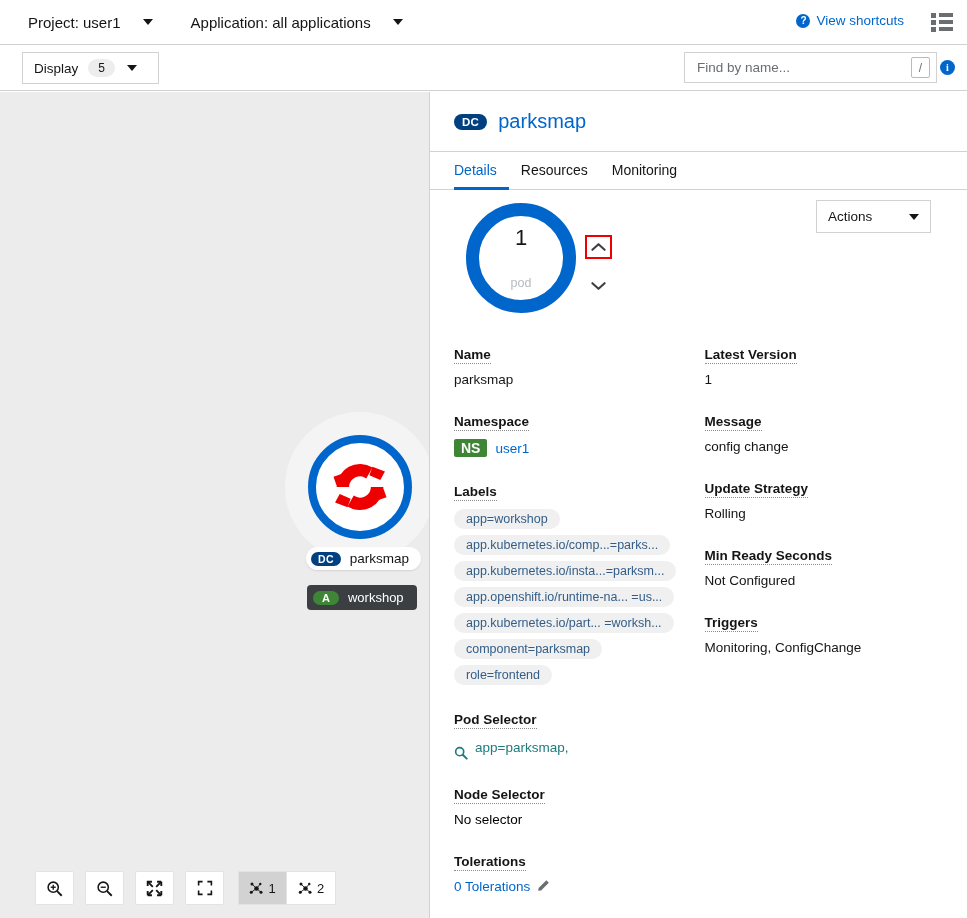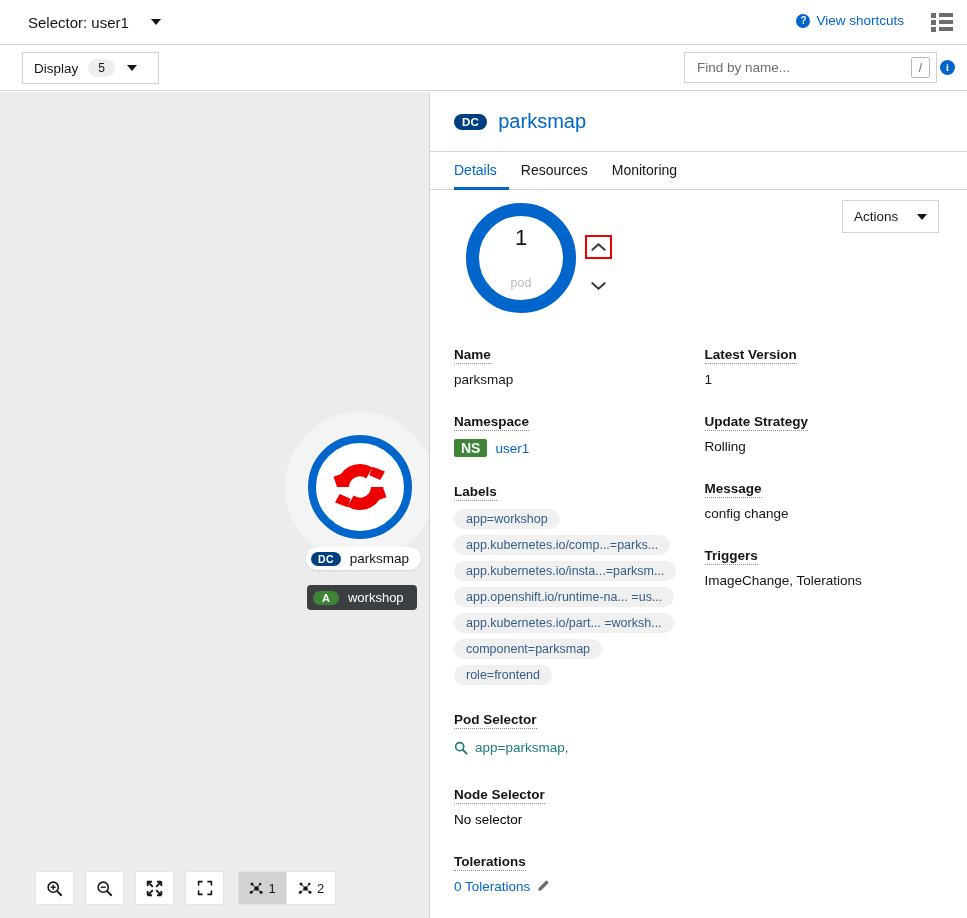--- a/index.html
+++ b/index.html
@@ -180,22 +180,22 @@
     position: relative; height: 60px;
     border-bottom: 1px solid #d2d2d2;
   }
   #panel-title {
     position: absolute; left: 24px; top: 18px;
     display: flex; align-items: center; gap: 11px;
   }
   #panel-title .kind-badge { font-size: 11.5px; padding: 2px 8px; }
   #panel-title .nm { font-size: 20px; color: #06c; cursor: pointer; }
   #actions-btn {
-    position: absolute; right: 28px; top: 108px;
-    width: 97px; height: 33px; border: 1px solid #d2d2d2; background: #fff;
+    position: absolute; right: 36px; top: 108px;
+    width: 115px; height: 33px; border: 1px solid #d2d2d2; background: #fff;
     display: flex; align-items: center; justify-content: space-between;
     padding: 0 11px; font-size: 13.5px; color: #151515; cursor: pointer;
   }
   #actions-btn .caret {
     width: 0; height: 0; border-left: 5px solid transparent;
     border-right: 5px solid transparent; border-top: 6px solid #151515;
   }
   #tabs {
     display: flex; gap: 0; padding-left: 24px; height: 38px;
     border-bottom: 1px solid #d2d2d2; align-items: stretch;
@@ -251,31 +251,35 @@
     background: #3e8635; color: #fff; border-radius: 2px;
     padding: 1px 7px; font-size: 14px; font-weight: bold;
   }
   .link { color: #06c; cursor: pointer; font-size: 13.5px; }
   .chips { display: flex; flex-direction: column; align-items: flex-start; gap: 6px; margin-top: 9px; }
   .chip {
     background: #f0f0f0; border-radius: 12px; padding: 3px 12px;
     font-size: 12.5px; color: #335d87; white-space: nowrap; cursor: pointer;
   }
   .selector-line {
-    display: flex; gap: 7px; margin-top: 9px; align-items: flex-start;
+    display: flex; gap: 7px; margin-top: 9px; align-items: flex-end;
   }
   .selector-text { color: #1d7b7b; font-size: 13.5px; line-height: 1.7; cursor: pointer; }
   .tol-line { display: flex; align-items: flex-start; gap: 7px; margin-top: 9px; }
 </style>
 </head>
 <body>
 
 <div id="topbar">
   <div class="proj-select">
-    <span>Selector: user1</span>
+    <span>Project: user1</span>
+    <span class="caret"></span>
+  </div>
+  <div class="app-select">
+    <span>Application: all applications</span>
     <span class="caret"></span>
   </div>
 
   <div id="shortcuts-link">
     <span class="help-circle">?</span>
     <span>View shortcuts</span>
   </div>
 
   <div id="listview-icon">
     <i class="d r1"></i>
@@ -493,29 +497,33 @@
     </div>
 
     <div class="col">
 
       <div class="field">
         <span class="dt">Latest Version</span>
         <div class="dd">1</div>
       </div>
 
       <div class="field">
+        <span class="dt">Message</span>
+        <div class="dd">config change</div>
+      </div>
+
+      <div class="field">
         <span class="dt">Update Strategy</span>
         <div class="dd">Rolling</div>
       </div>
 
       <div class="field">
-        <span class="dt">Message</span>
-        <div class="dd">config change</div>
-      </div>
-
+        <span class="dt">Min Ready Seconds</span>
+        <div class="dd">Not Configured</div>
+      </div>
 
       <div class="field">
         <span class="dt">Triggers</span>
-        <div class="dd">ImageChange, Tolerations</div>
+        <div class="dd">Monitoring, ConfigChange</div>
       </div>
     </div>
   </div>
 </div>
 
 </body></html>

